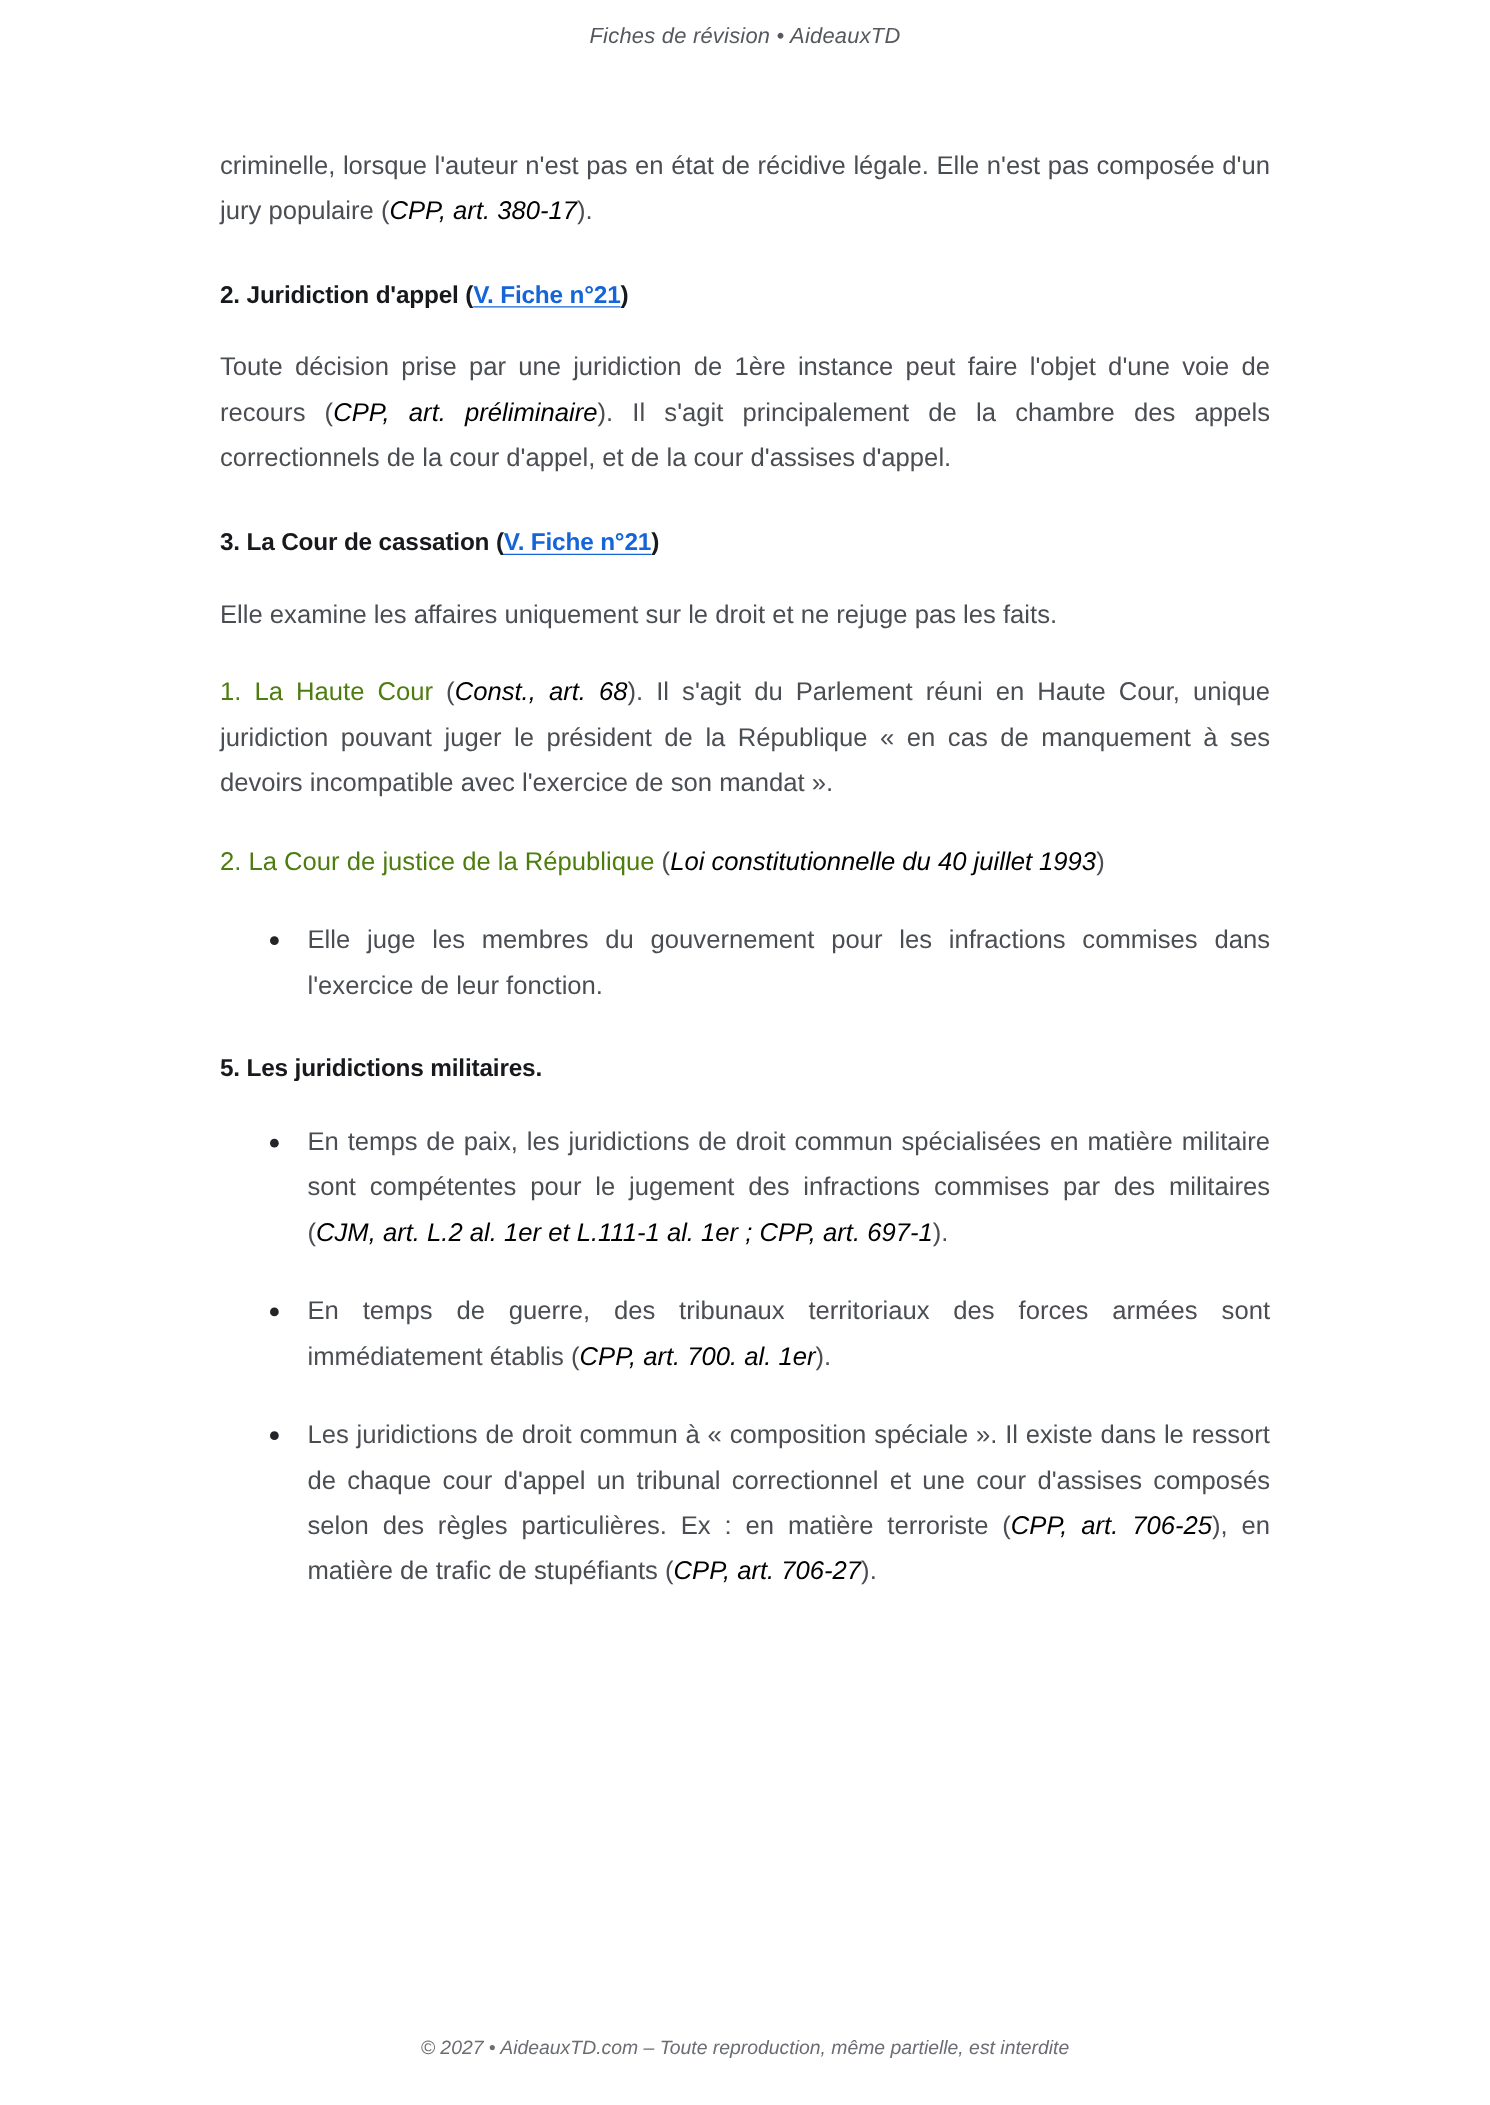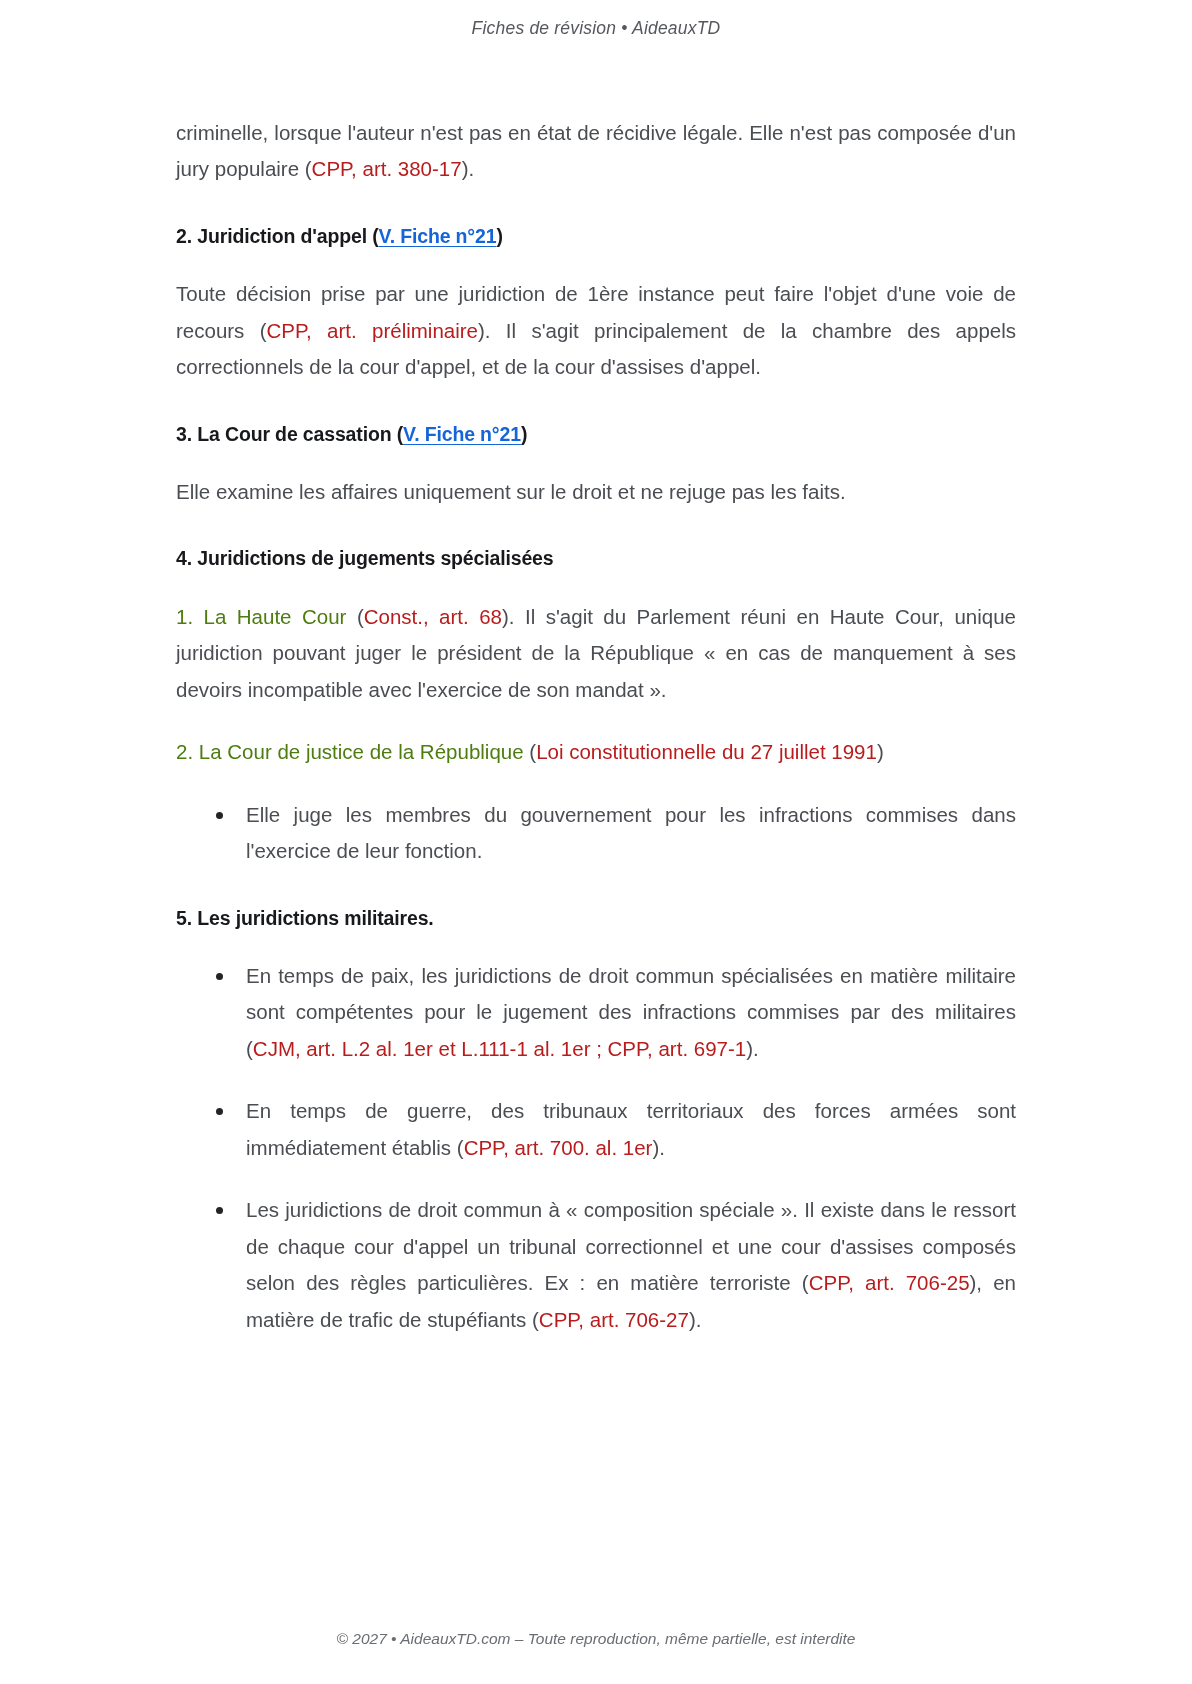--- a/index.html
+++ b/index.html
@@ -47,22 +47,23 @@
   }
   h3.heading {
     font-size: 19.5px;
     font-weight: 700;
     color: #17191c;
     margin: 34px 0 26px 0;
     letter-spacing: -0.15px;
     line-height: 1.45;
   }
   .cite {
-    color: #b91c1c;
+    color: #000000;
     font-weight: 400;
+    font-style: italic;
   }
   a.fiche-link {
     color: #1565d8;
     font-weight: 700;
     text-decoration: underline;
     text-underline-offset: 3px;
   }
   .run-in {
     font-weight: 400;
     color: #4d7c0f;
@@ -120,25 +121,24 @@
     <p class="body"><span>criminelle, lorsque l'auteur n'est pas en état de récidive légale. Elle n'est pas composée d'un jury populaire (</span><span class="cite">CPP, art. 380-17</span><span>).</span></p>
 
     <h3 class="heading"><span>2. Juridiction d'appel (</span><a class="fiche-link" href="#">V. Fiche n°21</a><span>)</span></h3>
 
     <p class="body"><span>Toute décision prise par une juridiction de 1ère instance peut faire l'objet d'une voie de recours (</span><span class="cite">CPP, art. préliminaire</span><span>). Il s'agit principalement de la chambre des appels correctionnels de la cour d'appel, et de la cour d'assises d'appel.</span></p>
 
     <h3 class="heading"><span>3. La Cour de cassation (</span><a class="fiche-link" href="#">V. Fiche n°21</a><span>)</span></h3>
 
     <p class="body">Elle examine les affaires uniquement sur le droit et ne rejuge pas les faits.</p>
 
-    <h3 class="heading">4. Juridictions de jugements spécialisées</h3>
 
     <p class="body"><span class="run-in">1. La Haute Cour</span><span> (</span><span class="cite">Const., art. 68</span><span>). Il s'agit du Parlement réuni en Haute Cour, unique juridiction pouvant juger le président de la République « en cas de manquement à ses devoirs incompatible avec l'exercice de son mandat ».</span></p>
 
-    <p class="body"><span class="run-in">2. La Cour de justice de la République</span><span> (</span><span class="cite">Loi constitutionnelle du 27 juillet 1991</span><span>)</span></p>
+    <p class="body"><span class="run-in">2. La Cour de justice de la République</span><span> (</span><span class="cite">Loi constitutionnelle du 40 juillet 1993</span><span>)</span></p>
 
     <ul class="bullets spacer-block">
       <li>Elle juge les membres du gouvernement pour les infractions commises dans l'exercice de leur fonction.</li>
     </ul>
 
     <h3 class="heading">5. Les juridictions militaires.</h3>
 
     <ul class="bullets">
       <li><span>En temps de paix, les juridictions de droit commun spécialisées en matière militaire sont compétentes pour le jugement des infractions commises par des militaires (</span><span class="cite">CJM, art. L.2 al. 1er et L.111-1 al. 1er ; CPP, art. 697-1</span><span>).</span></li>
       <li><span>En temps de guerre, des tribunaux territoriaux des forces armées sont immédiatement établis (</span><span class="cite">CPP, art. 700. al. 1er</span><span>).</span></li>

